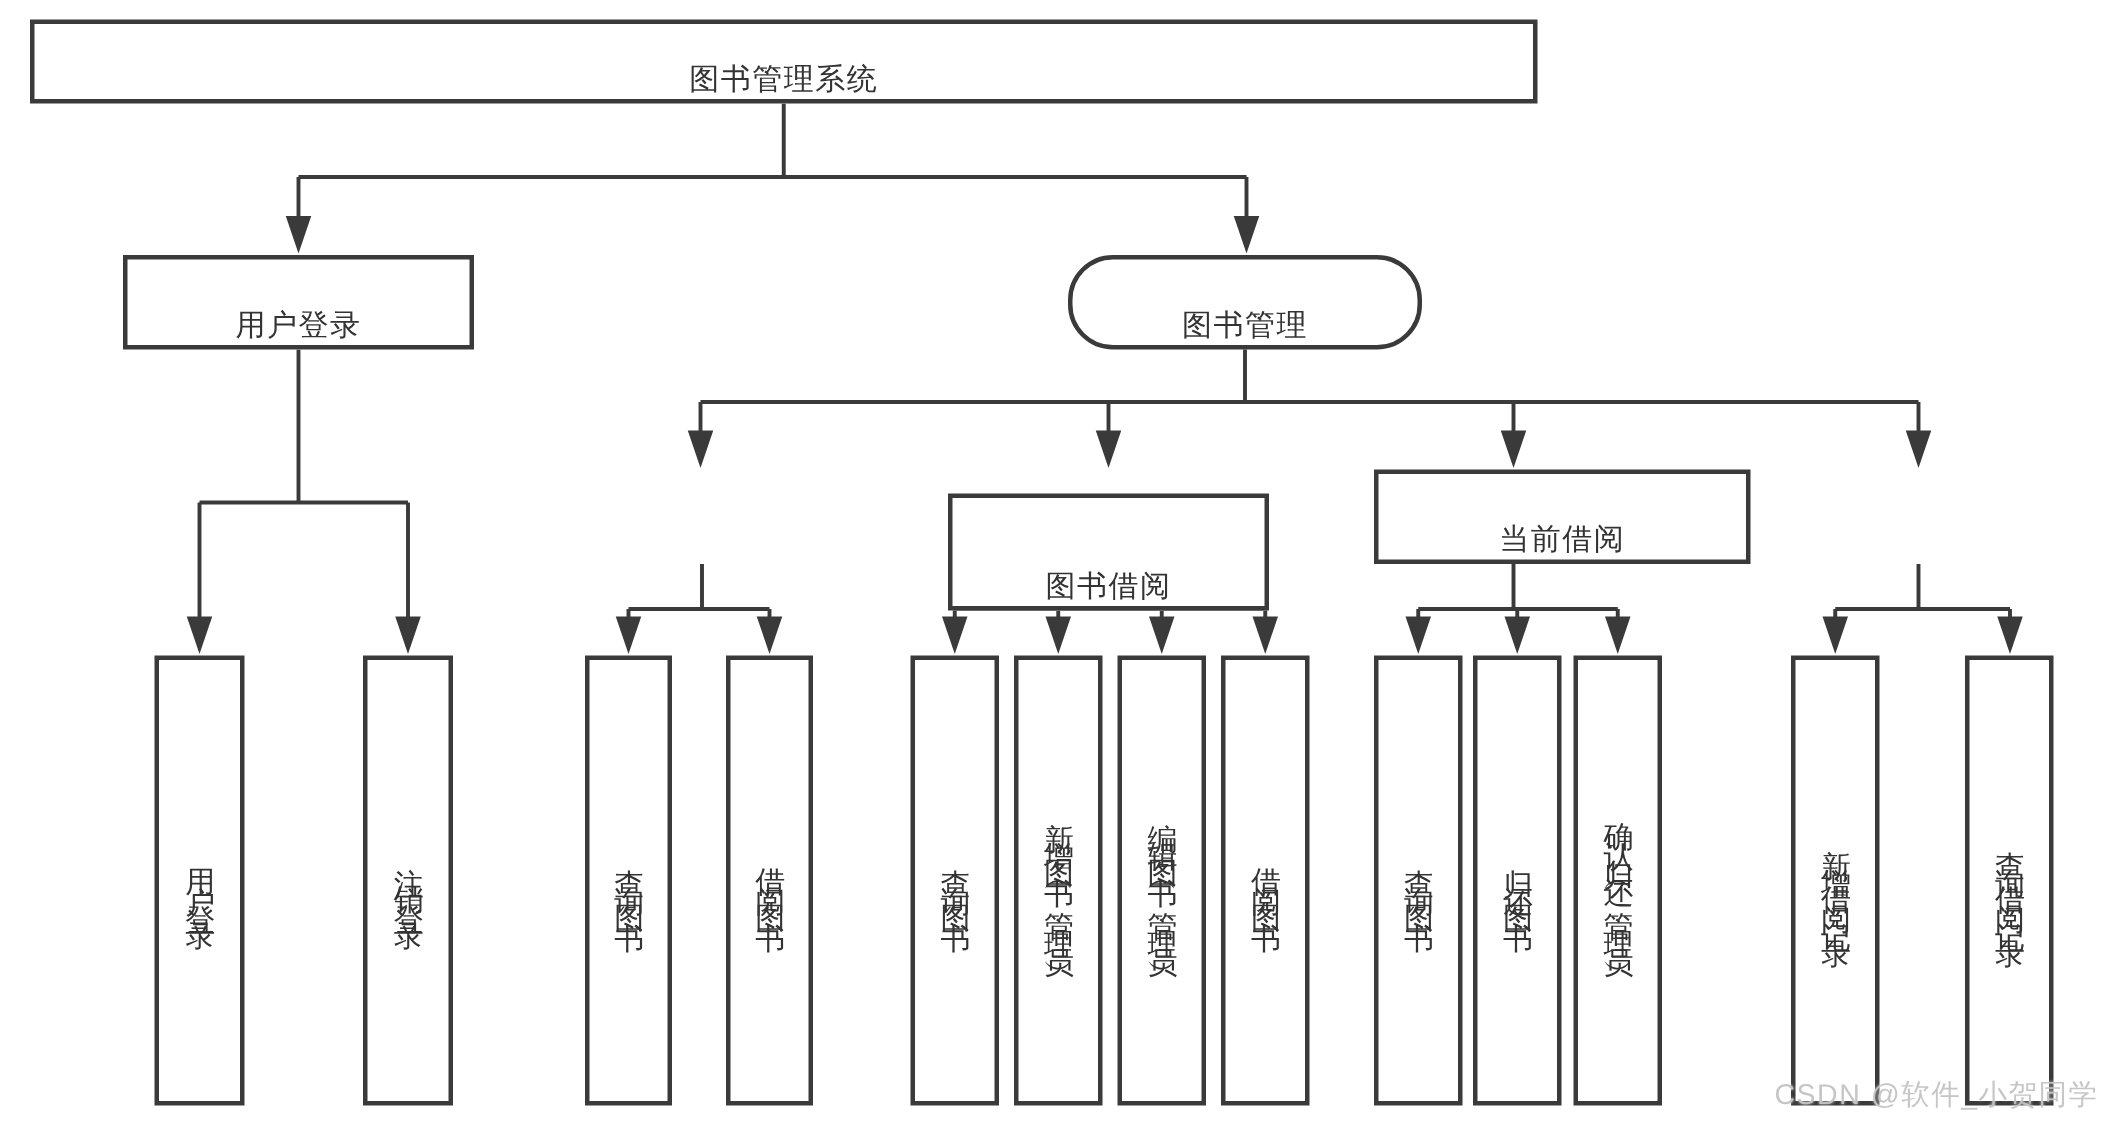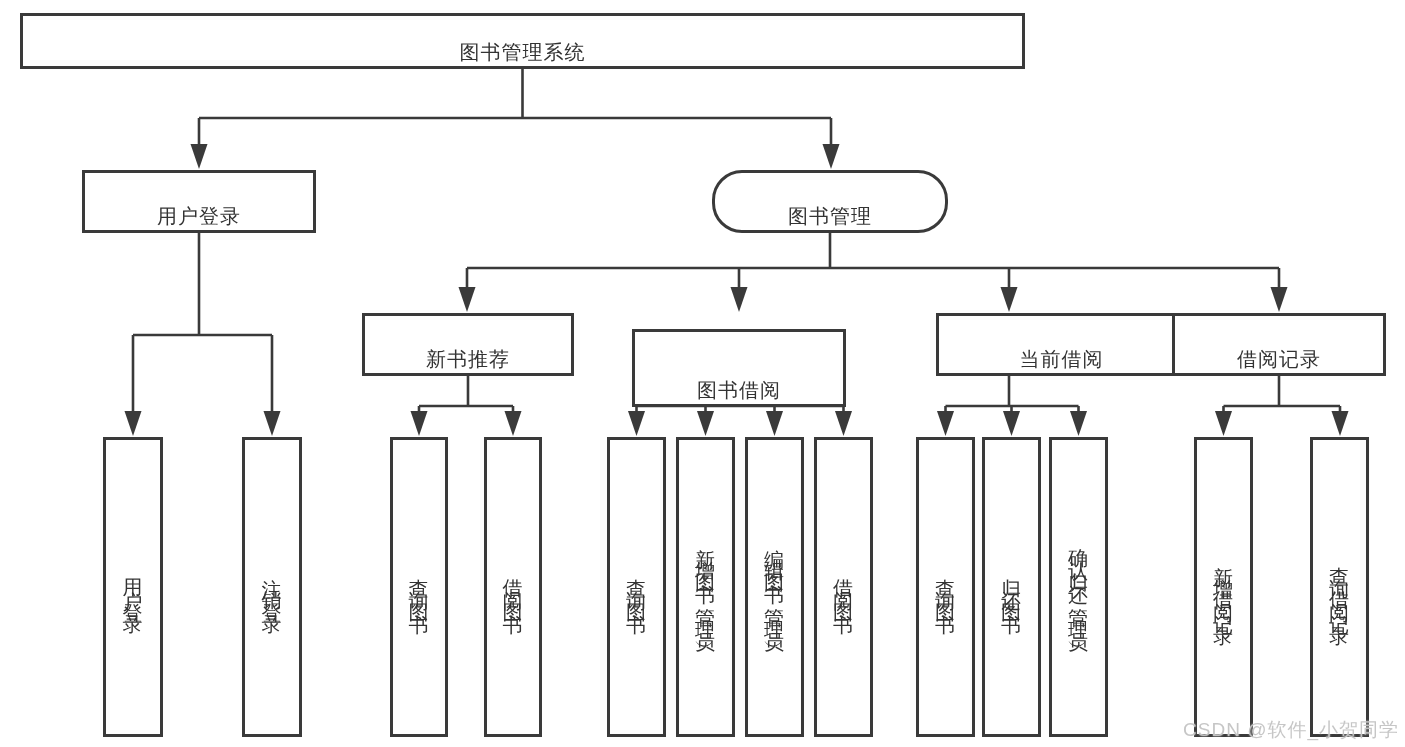--- a/index.html
+++ b/index.html
@@ -110,31 +110,25 @@
     <span>图书管理系统</span>
   </div>
 
   <div class="node" style="left:82px; top:170px; width:234px; height:63px;">
     <span>用户登录</span>
   </div>
   <div class="node" style="left:712px; top:170px; width:236px; height:63px;border-radius:30px;">
     <span>图书管理</span>
   </div>
 
-  <div class="node" style="left:362px; top:313px; width:212px; height:63px;">
-    <span>新书推荐</span>
-  </div>
   <div class="node" style="left:632px; top:329px; width:214px; height:78px;">
     <span>图书借阅</span>
   </div>
-  <div class="node" style="left:936px; top:313px; width:251px; height:63px;font-family:Liberation Mono, monospace;">
+  <div class="node" style="left:916px; top:313px; width:251px; height:63px;font-family:Liberation Mono, monospace;">
     <span>当前借阅</span>
-  </div>
-  <div class="node" style="left:1172px; top:313px; width:214px; height:63px;">
-    <span>借阅记录</span>
   </div>
 
   <div class="leaf" style="left:103px; top:437px; width:60px; height:300px;">
     <span class="vtext">用户登录</span>
   </div>
   <div class="leaf" style="left:242px; top:437px; width:60px; height:300px;">
     <span class="vtext">注销登录</span>
   </div>
 
   <div class="leaf" style="left:390px; top:437px; width:58px; height:300px;">

